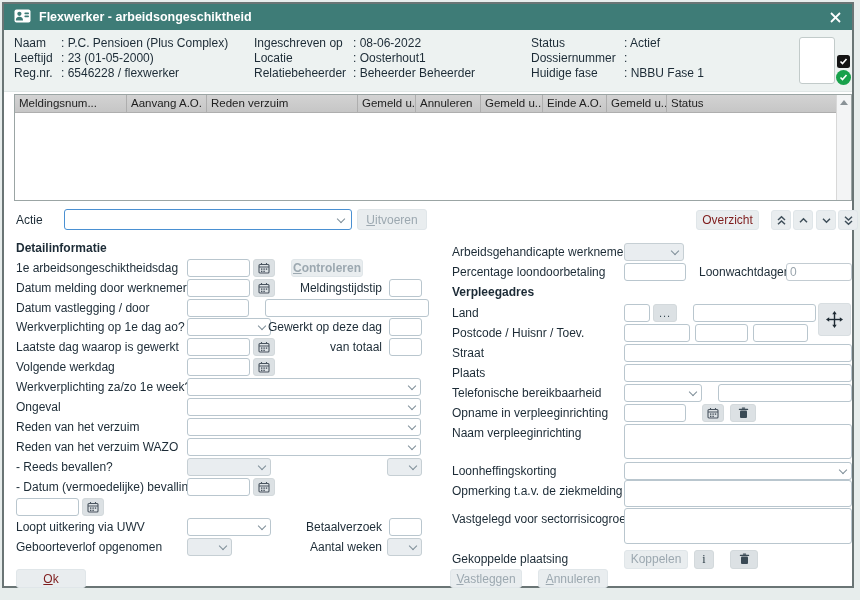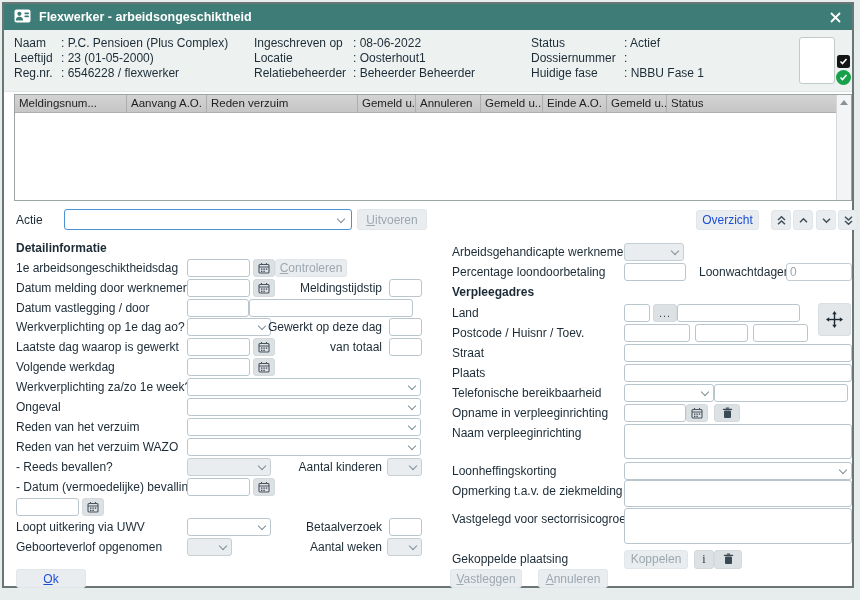--- a/index.html
+++ b/index.html
@@ -42,38 +42,38 @@
   .sb-up .tri { width:0; height:0; border-left:4px solid transparent; border-right:4px solid transparent; border-bottom:5px solid #8a9297; }
   
   .actie-label { position:absolute; left:12px; top:209px; }
   .actie-select { position:absolute; left:60px; top:205px; width:288px; height:21px; border:1px solid #4a90d2; border-radius:3px; background:#fff; display:flex; align-items:center; justify-content:flex-end; padding-right:7px; cursor:pointer; }
   
   .inp { height:18px; border:1px solid #b9c6ce; border-radius:3px; background:#fff; font-family:inherit; font-size:12px; color:#1c2b36; padding:0 3px; }
   .inp.grey { color:#9aa5ad; border-color:#c3ccd2; }
   .sel { height:18px; border:1px solid #b9c6ce; border-radius:3px; background:#fff; display:flex; align-items:center; justify-content:flex-end; padding-right:5px; cursor:pointer; }
   .sel.grey { background:#e9edf0; border-color:#c6cfd4; }
   .chev { width:6px; height:6px; border-right:1.4px solid #7e8e98; border-bottom:1.4px solid #7e8e98; transform:rotate(45deg); margin-bottom:2px; }
-  .btn { height:20px; background:#e9edef; border:1px solid #e0e6e9; border-radius:3px; font-family:inherit; font-size:12px; color:#1d4ed8; display:flex; align-items:center; justify-content:center; cursor:pointer; }
+  .btn { height:20px; background:#e9edef; border:1px solid #e0e6e9; border-radius:3px; font-family:inherit; font-size:12px; color:#7f1d1d; display:flex; align-items:center; justify-content:center; cursor:pointer; }
   .btn.dis { color:#9ca8b0; cursor:default; }
   .tool { background:#dce1e4; border:1px solid #d3d9dc; border-radius:3px; width:22px; height:18px; display:flex; align-items:center; justify-content:center; cursor:pointer; }
   .ak { display:inline-block; }
   .ak::first-letter { text-decoration:underline; }
   .heading { position:absolute; font-weight:bold; }
   
   .row { position:absolute; height:18px; display:flex; align-items:center; }
   .row-l { left:12px; width:406px; }
   .row-l .lbl { flex:none; width:171px; white-space:nowrap; }
   .row-r { left:448px; width:400px; }
   .row-r .lbl { flex:none; width:172px; white-space:nowrap; }
   .row.taligned { align-items:flex-start; }
   .row.taligned .lbl { padding-top:2px; }
   .mid { position:absolute; right:40px; text-align:right; white-space:nowrap; }
   .rt { position:absolute; right:0; }
   .ta { border:1px solid #b9c6ce; border-radius:3px; background:#fff; resize:none; font-family:inherit; font-size:12px; padding:1px 3px; }
-  .ml3 { margin-left:3px; } .ml4 { margin-left:0; } .ml5 { margin-left:5px; } .ml6 { margin-left:6px; }
+  .ml3 { margin-left:3px; } .ml4 { margin-left:16px;font-weight:bold; } .ml5 { margin-left:5px; } .ml6 { margin-left:6px; }
   .move-btn { position:absolute; left:814px; top:299px; width:33px; height:33px; background:#e3e7ea; border:1px solid #d8dee1; border-radius:3px; display:flex; align-items:center; justify-content:center; cursor:pointer; }
   .navbtn { position:absolute; top:206px; width:20px; height:20px; background:#e9edef; border:1px solid #e0e6e9; border-radius:3px; display:flex; align-items:center; justify-content:center; cursor:pointer; }
 </style>
 </head>
 <body>
 
 <div class="window">
 
   <div class="titlebar">
     <span>
@@ -326,21 +326,20 @@
     <div class="sel" style="width:234px">
         <span class="chev"></span>
       </div>
   </div>
 
   <div class="row row-l" style="top:454px">
     <span class="lbl">- Reeds bevallen?</span>
     <div class="sel grey" style="width:84px">
         <span class="chev"></span>
       </div>
-    <span class="mid lbl">Aantal kinderen</span>
     <div class="sel grey rt" style="width:35px">
         <span class="chev"></span>
       </div>
   </div>
 
   <div class="row row-l" style="top:474px">
     <span class="lbl">- Datum (vermoedelijke) bevalling</span>
     <input class="inp" style="width: 63px;">
     <span class="tool ml3">
         <svg width="12" height="12" viewBox="0 0 12 12">

